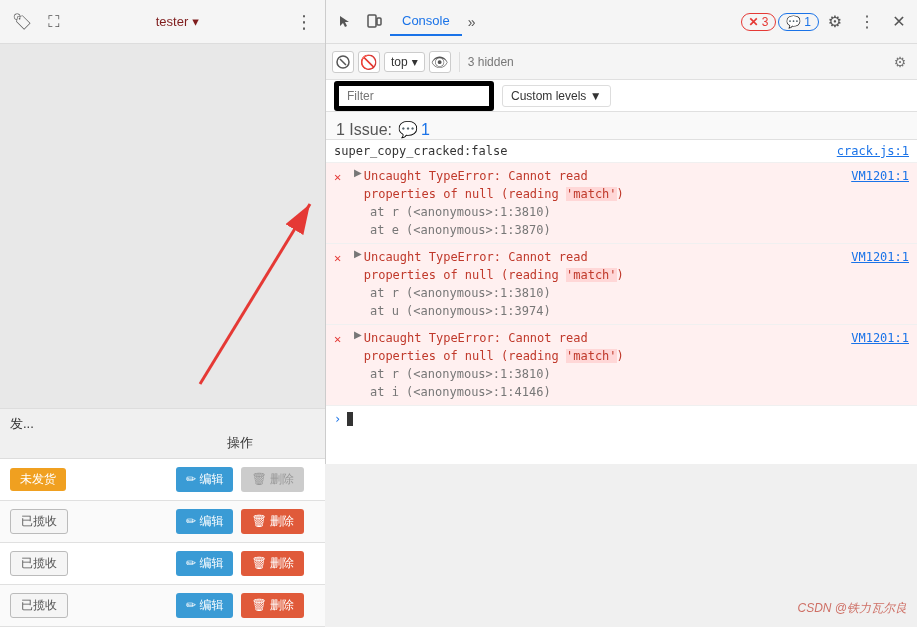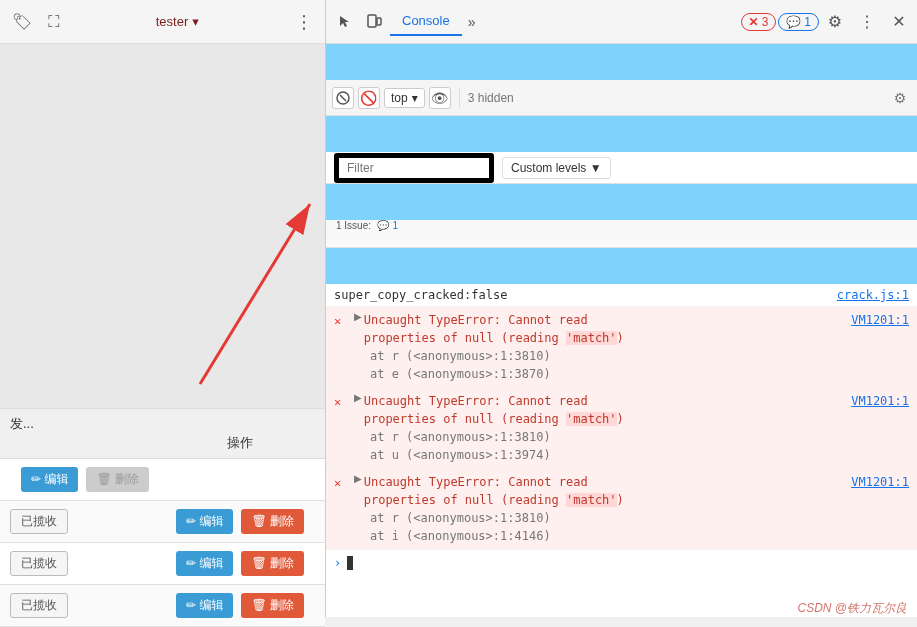--- a/index.html
+++ b/index.html
@@ -86,26 +86,25 @@
       background: #e05a3a; color: #fff; border: none;
       padding: 4px 10px; border-radius: 3px; font-size: 12px; cursor: pointer;
     }
     .btn-delete.disabled {
       background: #ccc; color: #999; cursor: default;
     }
 
     
     .devtools-panel {
       flex: 1;
-      height: 617px;
+      height: 464px;
       background: #7dd3fc;
       display: flex;
       flex-direction: column;
       border-left: 1px solid #ccc;
-      gap: 36px;
     }
     
     .dt-top-bar {
       display: flex;
       align-items: center;
       height: 44px;
       background: #f5f5f5;
       border-bottom: 1px solid #ddd;
       padding: 0 4px;
       gap: 2px;
@@ -219,27 +218,27 @@
     .custom-levels-btn {
       display: flex; align-items: center; gap: 4px;
       border: 1px solid #ddd; background: #fff;
       border-radius: 3px; padding: 3px 8px;
       cursor: pointer; font-size: 12px; color: #333;
     }
 
     
     .issues-bar {
       display: flex;
-      align-items: flex-start;
+      align-items: flex-end;
       height: 28px;
       background: #f9f9f9;
       border-bottom: 1px solid #e0e0e0;
       padding: 0 10px;
       gap: 6px;
-      font-size: 10px;
+      font-size: 16px;
       color: #555;
     }
     .issue-badge {
       display: flex; align-items: center; gap: 3px;
       color: #1a73e8;
     }
 
     
     .console-output {
       flex: 1;
@@ -348,20 +347,23 @@
       <line x1="200" y1="340" x2="310" y2="160" stroke="#e53935" stroke-width="3" marker-end="url(#arrowhead)"></line>
     </svg>
 
     <div class="table-area">
       <div class="table-header-row">
         <span class="col-fa">发...</span>
         <span class="col-op">操作</span>
       </div>
 
       <div class="table-data-row">
+        <div class="col-status">
+          <span class="status-badge unshipped">未发货</span>
+        </div>
         <div class="col-actions">
           <button class="btn-edit">✏ 编辑</button>
           <button class="btn-delete disabled" style="background:#ccc;color:#999;">🗑 删除</button>
         </div>
       </div>
 
       <div class="table-data-row alt">
         <div class="col-status">
           <span class="status-badge received">已揽收</span>
         </div>

